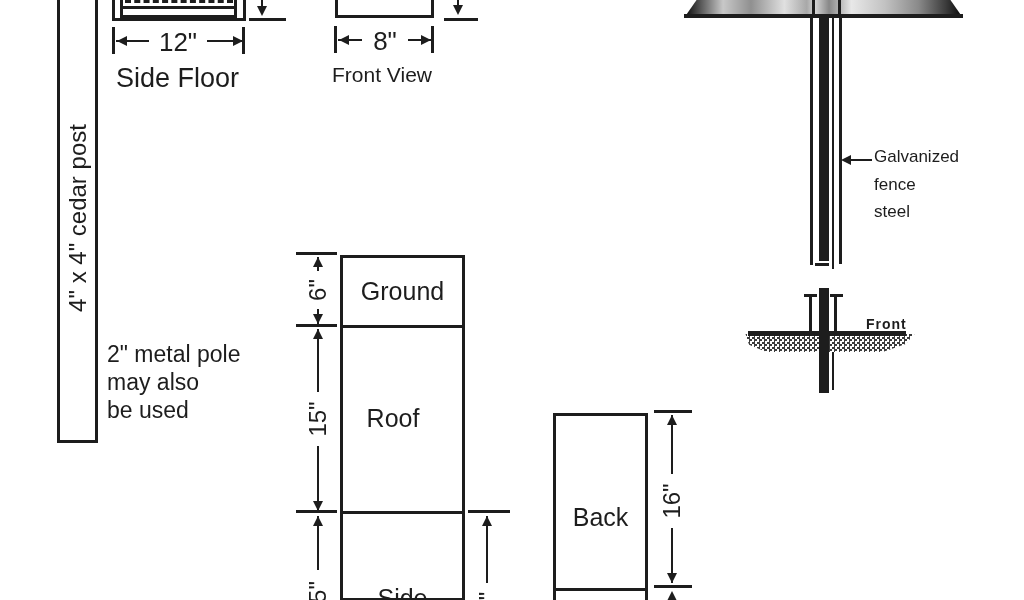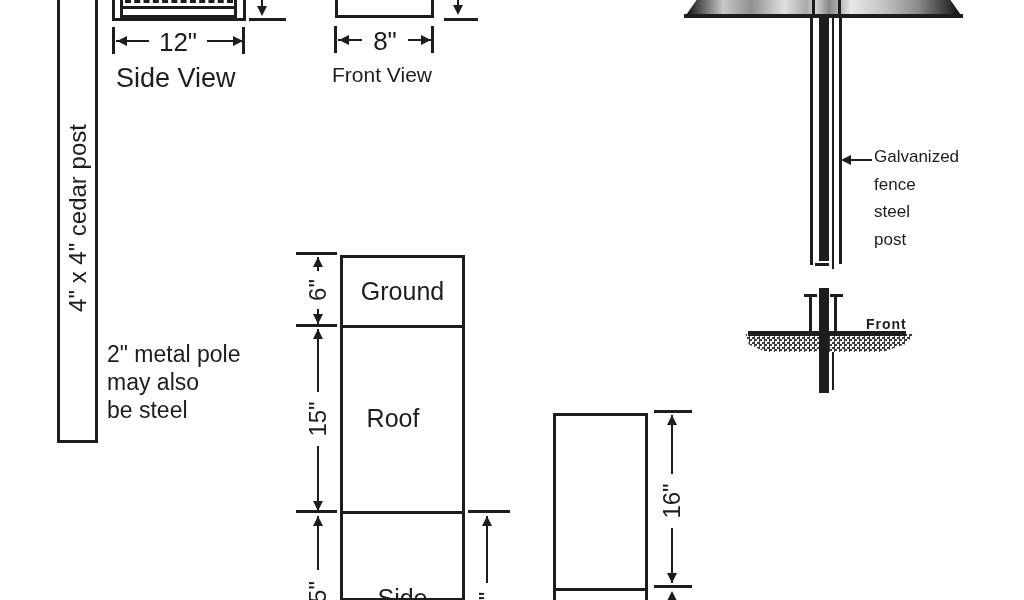--- a/index.html
+++ b/index.html
@@ -45,39 +45,39 @@
   <div class="ln shaft" style="left:261px; top:0; width:2px; height:8px;"></div>
   <div class="arr arr-down" style="left:257px; top:6px;"></div>
   <div class="ln" style="left:249px; top:18px; width:37px; height:3px;"></div>
 
   <div class="ln" style="left:112px; top:27px; width:3px; height:27px;"></div>
   <div class="ln" style="left:242px; top:27px; width:3px; height:27px;"></div>
   <div class="ln shaft" style="left:116px; top:40px; width:127px; height:2px;"></div>
   <div class="arr arr-left" style="left:117px; top:36px;"></div>
   <div class="arr arr-right" style="left:233px; top:36px;"></div>
   <div class="dimtxt" style="left:149px; top:27px; width:58px;">12"</div>
-  <div class="lbl" style="left:116px; top:63px; font-size:27px;">Side View</div>
+  <div class="lbl" style="left:116px; top:63px; font-size:27px;">Side Floor</div>
 
   <div class="abs" style="left:335px; top:-12px; width:99px; height:30px; border-left:3px solid var(--ink); border-right:3px solid var(--ink); border-bottom:3px solid var(--ink);"></div>
   <div class="ln shaft" style="left:457px; top:0; width:2px; height:7px;"></div>
   <div class="arr arr-down" style="left:453px; top:5px;"></div>
   <div class="ln" style="left:444px; top:18px; width:34px; height:3px;"></div>
 
   <div class="ln" style="left:334px; top:26px; width:3px; height:27px;"></div>
   <div class="ln" style="left:431px; top:26px; width:3px; height:27px;"></div>
   <div class="ln shaft" style="left:338px; top:39px; width:93px; height:2px;"></div>
   <div class="arr arr-left" style="left:339px; top:35px;"></div>
   <div class="arr arr-right" style="left:421px; top:35px;"></div>
   <div class="dimtxt" style="left:362px; top:26px; width:46px;">8"</div>
   <div class="lbl" style="left:332px; top:63px; font-size:21px;">Front View</div>
 
   <div class="lbl" style="left:107px; top:340px; font-size:23px; line-height:28px;">
     <div>2" metal pole</div>
     <div>may also</div>
-    <div>be steel</div>
+    <div>be used</div>
   </div>
 
   <div class="abs" style="left:340px; top:255px; width:125px; height:346px; border:3px solid var(--ink); background:var(--bg);"></div>
   <div class="ln" style="left:340px; top:325px; width:125px; height:3px;"></div>
   <div class="ln" style="left:340px; top:511px; width:125px; height:3px;"></div>
   <div class="lbl ctr" style="left:340px; top:277px; width:125px; font-size:25px;">Ground</div>
   <div class="lbl ctr" style="left:340px; top:404px; width:106px; font-size:25px;">Roof</div>
   <div class="lbl ctr" style="left:340px; top:584px; width:125px; font-size:25px;">Side</div>
 
   <div class="ln" style="left:296px; top:252px; width:41px; height:3px;"></div>
@@ -106,20 +106,21 @@
   <div class="ln" style="left:468px; top:510px; width:42px; height:3px;"></div>
   <div class="ln shaft" style="left:486px; top:516px; width:2px; height:84px;"></div>
   <div class="arr arr-up" style="left:482px; top:516px;"></div>
   <div class="rotbox" style="left:475px; top:583px; width:26px; height:26px;">
     <span>"</span>
   </div>
 
   <div class="abs" style="left:553px; top:413px; width:95px; height:178px; border:3px solid var(--ink); background:var(--bg);"></div>
   <div class="ln" style="left:553px; top:591px; width:3px; height:9px;"></div>
   <div class="ln" style="left:645px; top:591px; width:3px; height:9px;"></div>
+  <div class="lbl ctr" style="left:553px; top:503px; width:95px; font-size:25px;">Back</div>
 
   <div class="ln" style="left:654px; top:410px; width:38px; height:3px;"></div>
   <div class="ln shaft" style="left:671px; top:415px; width:2px; height:168px;"></div>
   <div class="arr arr-up" style="left:667px; top:415px;"></div>
   <div class="arr arr-down" style="left:667px; top:573px;"></div>
   <div class="rotbox" style="left:655px; top:474px; width:34px; height:54px;">
     <span>16"</span>
   </div>
   <div class="ln" style="left:654px; top:585px; width:38px; height:3px;"></div>
   <div class="arr arr-up" style="left:667px; top:591px;"></div>
@@ -136,21 +137,20 @@
   <div class="ln" style="left:832px; top:18px; width:2px; height:251px;"></div>
   <div class="ln" style="left:839px; top:18px; width:3px; height:246px;"></div>
   <div class="ln" style="left:815px; top:263px; width:14px; height:3px;"></div>
 
   <div class="arr arr-left" style="left:841px; top:155px;"></div>
   <div class="ln" style="left:848px; top:159px; width:24px; height:2px;"></div>
   <div class="lbl" style="left:874px; top:143px; font-size:17px; line-height:27.5px;">
     <div>Galvanized</div>
     <div>fence</div>
     <div>steel</div>
-    <div>post</div>
   </div>
 
   <div class="abs" style="left:742px; top:334px; width:176px; height:18px;
               background:repeating-conic-gradient(#3c3c3c 0% 25%, #ffffff 0% 50%); background-size:5px 5px;
               clip-path:polygon(2% 0, 98% 0, 93% 55%, 80% 100%, 14% 100%, 4% 60%);"></div>
   <div class="ln" style="left:748px; top:331px; width:158px; height:5px;"></div>
   <div class="lbl" style="left:866px; top:316px; font-size:14px; font-weight:bold; letter-spacing:1px; z-index:4;">Front</div>
 
   <div class="ln" style="left:819px; top:288px; width:10px; height:105px; z-index:3;"></div>
   <div class="ln" style="left:809px; top:297px; width:3px; height:36px; z-index:3;"></div>

